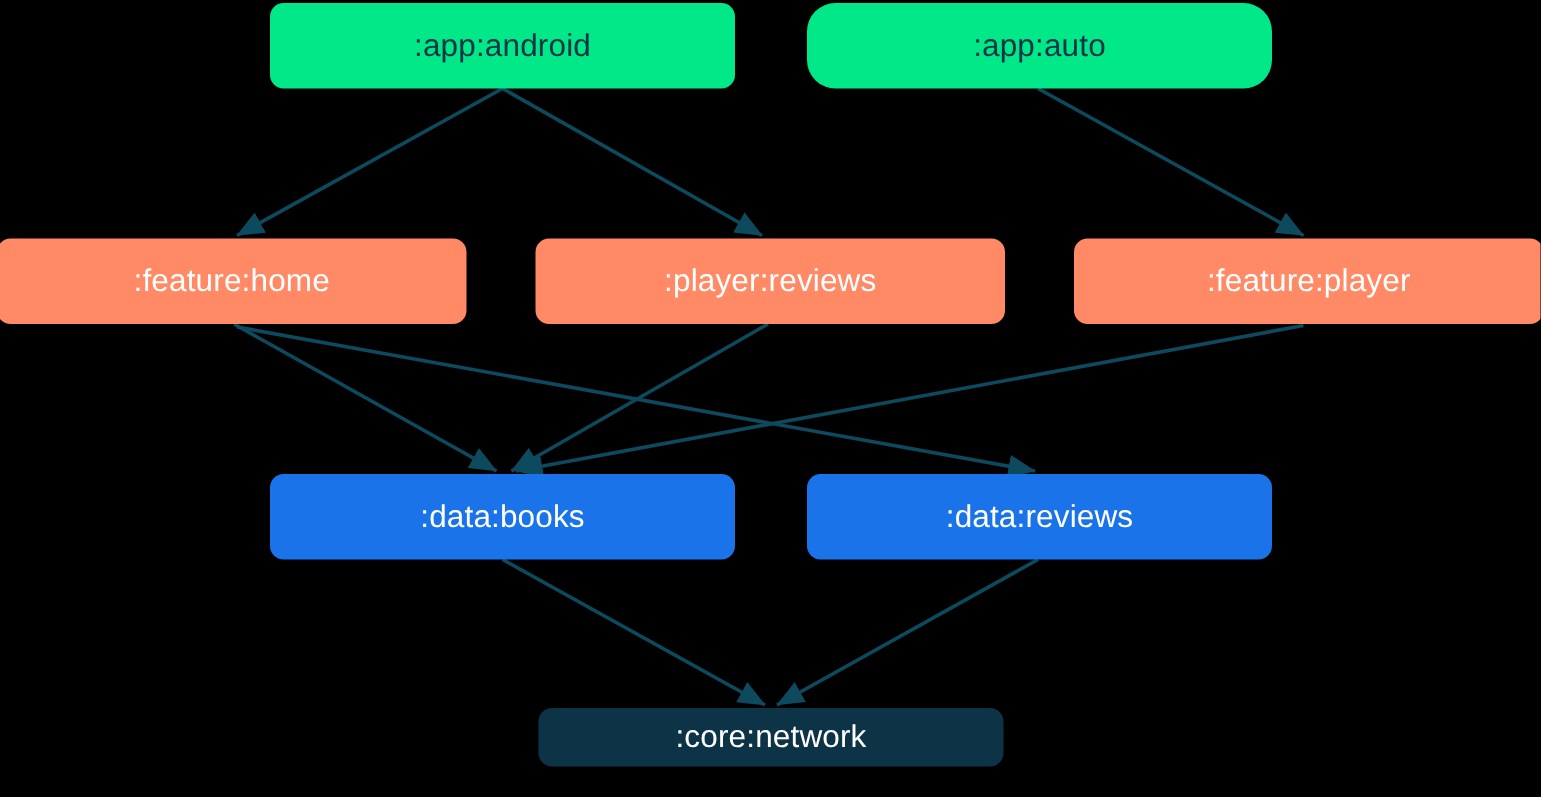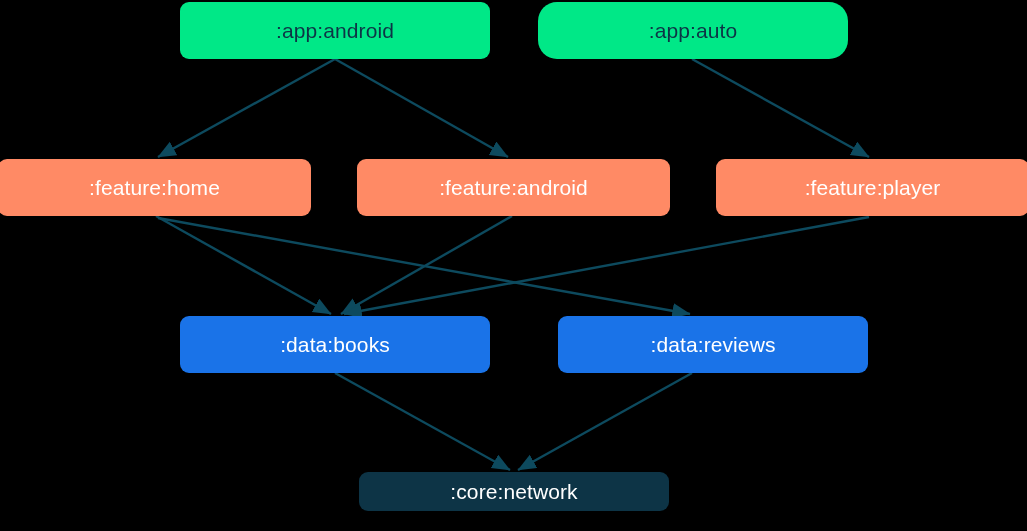--- a/index.html
+++ b/index.html
@@ -61,20 +61,20 @@
         <line x1="869" y1="217" x2="344" y2="314" stroke="#0d4a5e" stroke-width="2.4" marker-end="url(#arrowhead)"></line>
         <line x1="335" y1="373" x2="510" y2="470" stroke="#0d4a5e" stroke-width="2.4" marker-end="url(#arrowhead)"></line>
         <line x1="692" y1="373" x2="518" y2="470" stroke="#0d4a5e" stroke-width="2.4" marker-end="url(#arrowhead)"></line>
       </g>
   </svg>
 
   <div id="nodes-layer">
       <div class="graph-node" style="left: 180px; top: 2px; width: 310px; height: 57px; background: rgb(0, 232, 135); color: rgb(13, 52, 70);">:app:android</div>
       <div class="graph-node" style="left: 538px; top: 2px; width: 310px; height: 57px; background: rgb(0, 232, 135); color: rgb(13, 52, 70); border-radius: 19px;">:app:auto</div>
       <div class="graph-node" style="left: -2px; top: 159px; width: 313px; height: 57px; background: rgb(255, 138, 101); color: rgb(255, 255, 255);">:feature:home</div>
-      <div class="graph-node" style="left: 357px; top: 159px; width: 313px; height: 57px; background: rgb(255, 138, 101); color: rgb(255, 255, 255);">:feature:android</div>
+      <div class="graph-node" style="left: 357px; top: 159px; width: 313px; height: 57px; background: rgb(255, 138, 101); color: rgb(255, 255, 255);">:player:reviews</div>
       <div class="graph-node" style="left: 716px; top: 159px; width: 313px; height: 57px; background: rgb(255, 138, 101); color: rgb(255, 255, 255);">:feature:player</div>
       <div class="graph-node" style="left: 180px; top: 316px; width: 310px; height: 57px; background: rgb(26, 115, 232); color: rgb(255, 255, 255);">:data:books</div>
-      <div class="graph-node" style="left: 538px; top: 316px; width: 310px; height: 57px; background: rgb(26, 115, 232); color: rgb(255, 255, 255); margin-left: 20px;">:data:reviews</div>
+      <div class="graph-node" style="left: 538px; top: 316px; width: 310px; height: 57px; background: rgb(26, 115, 232); color: rgb(255, 255, 255);">:data:reviews</div>
       <div class="graph-node" style="left: 359px; top: 472px; width: 310px; height: 39px; background: rgb(13, 52, 70); color: rgb(255, 255, 255);">:core:network</div>
     </div>
 
 </div>
 
 </body></html>

